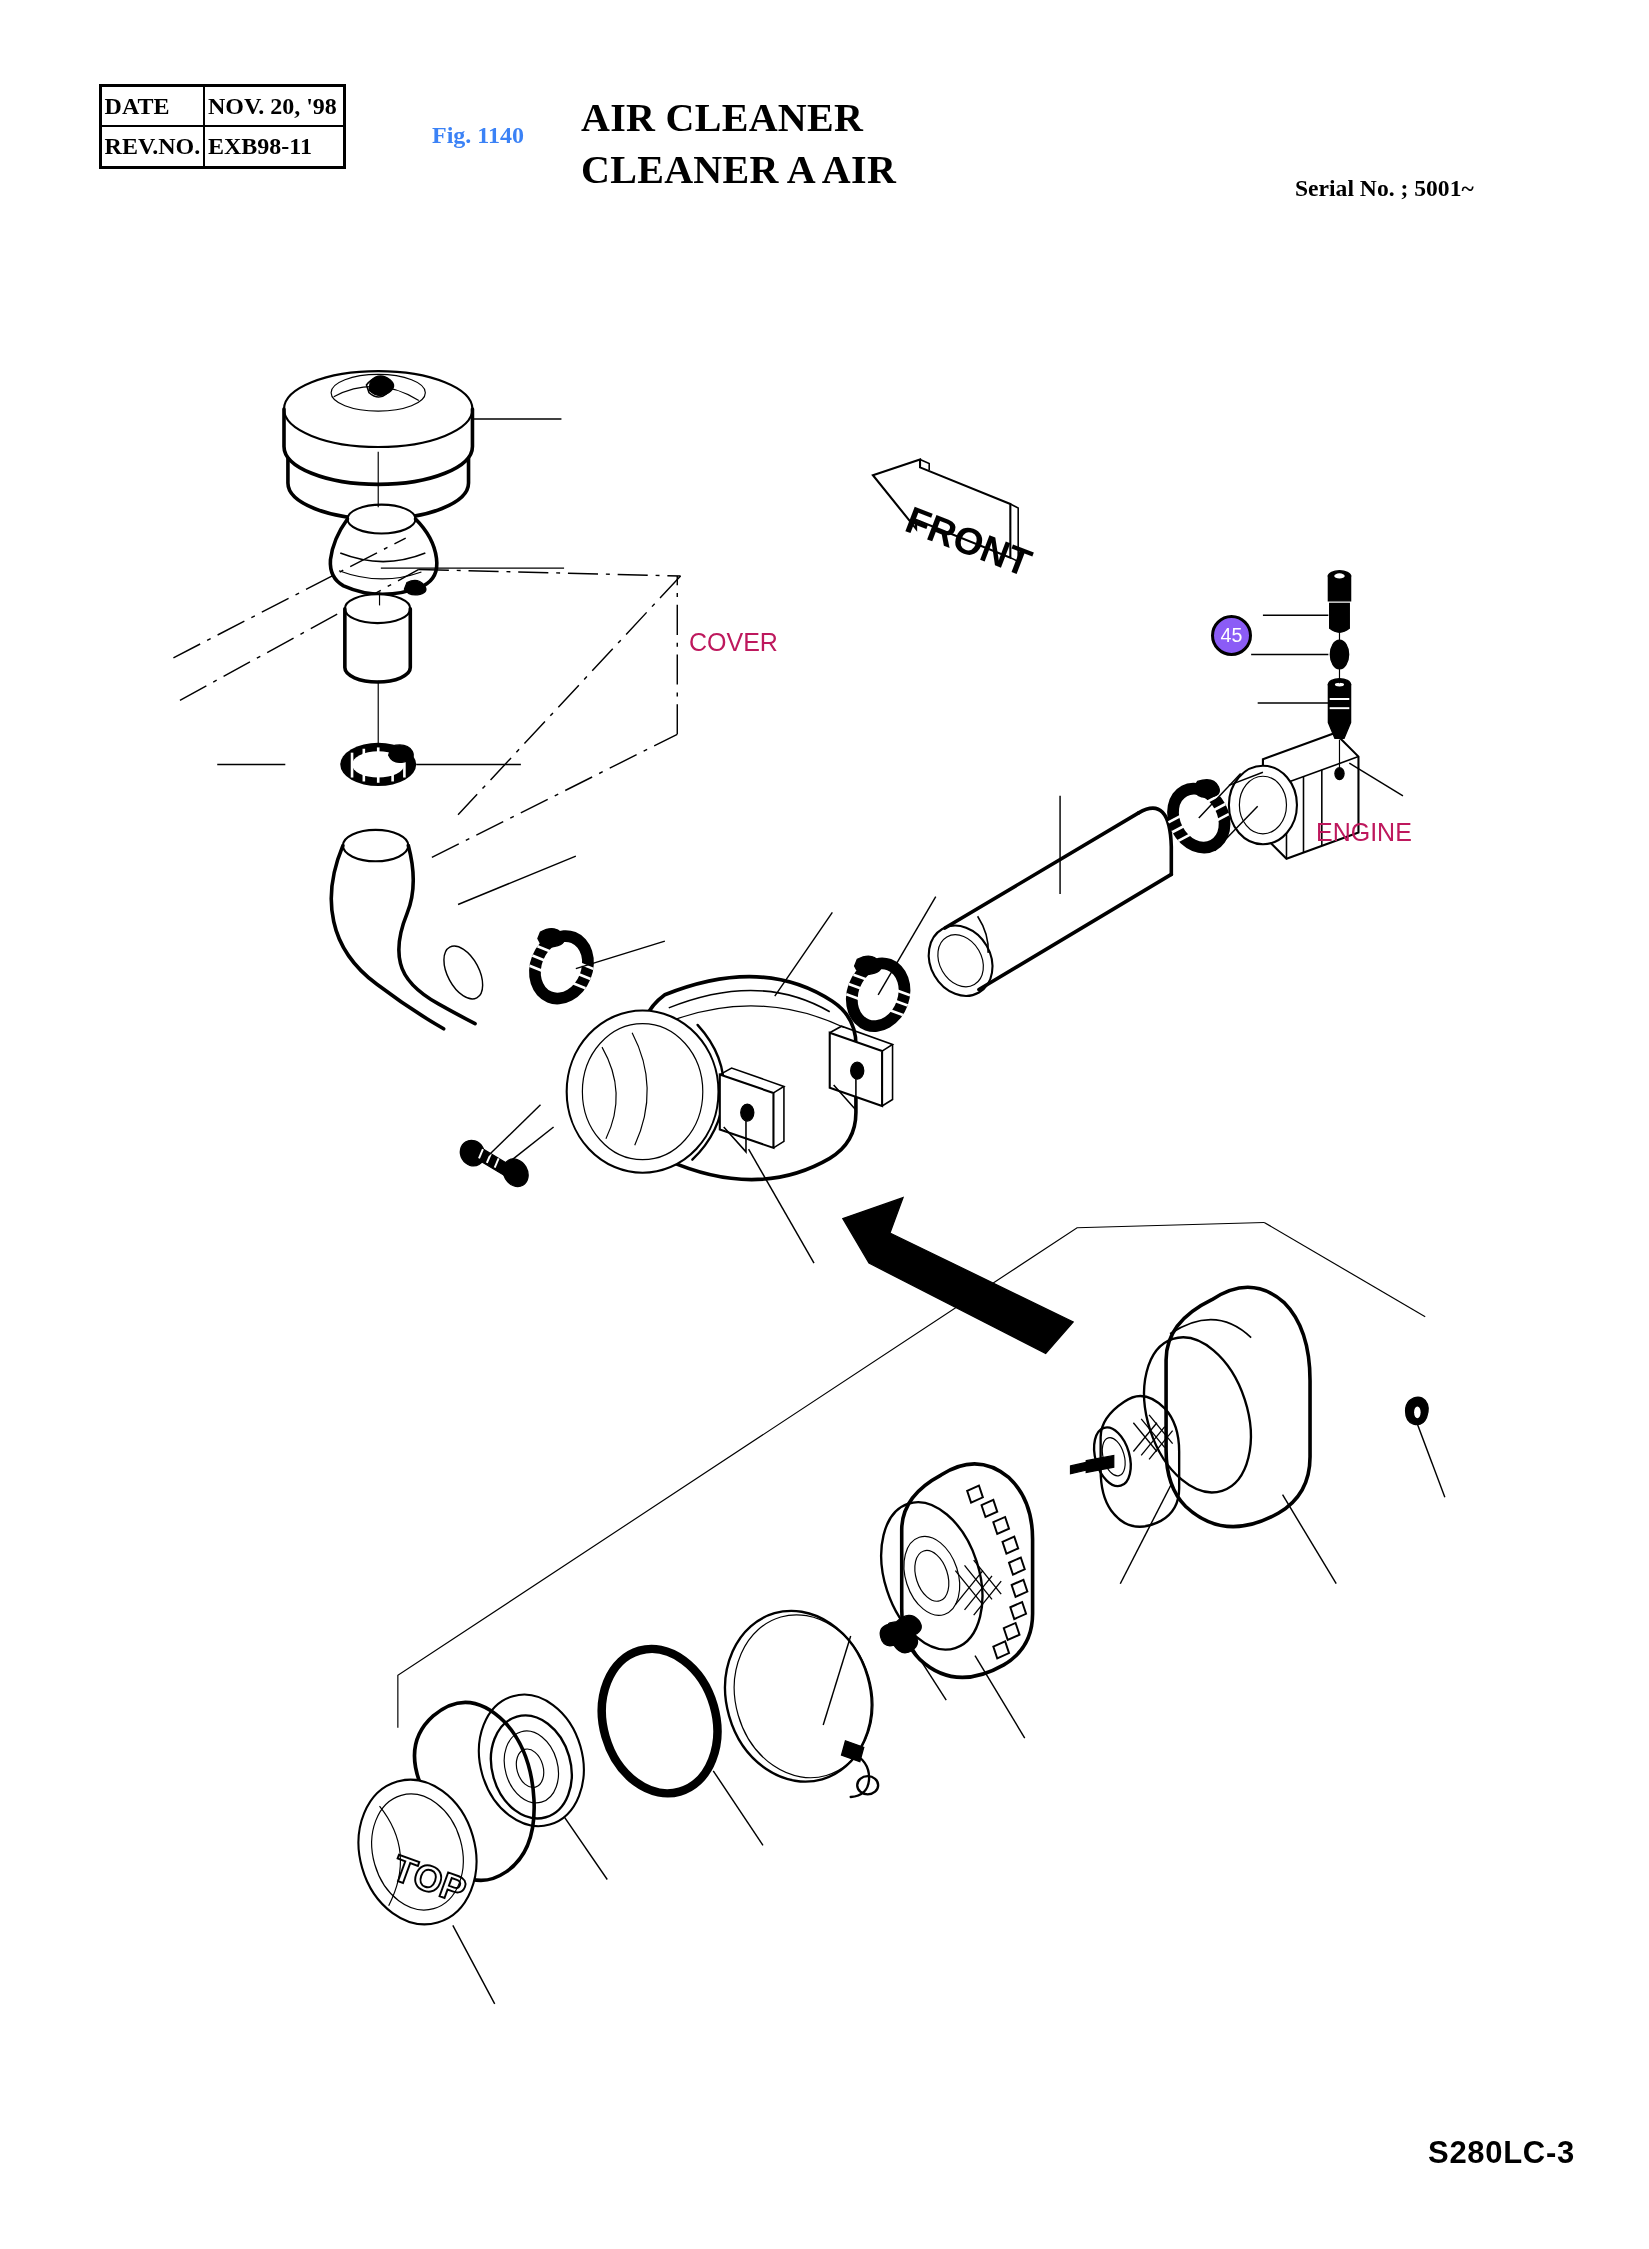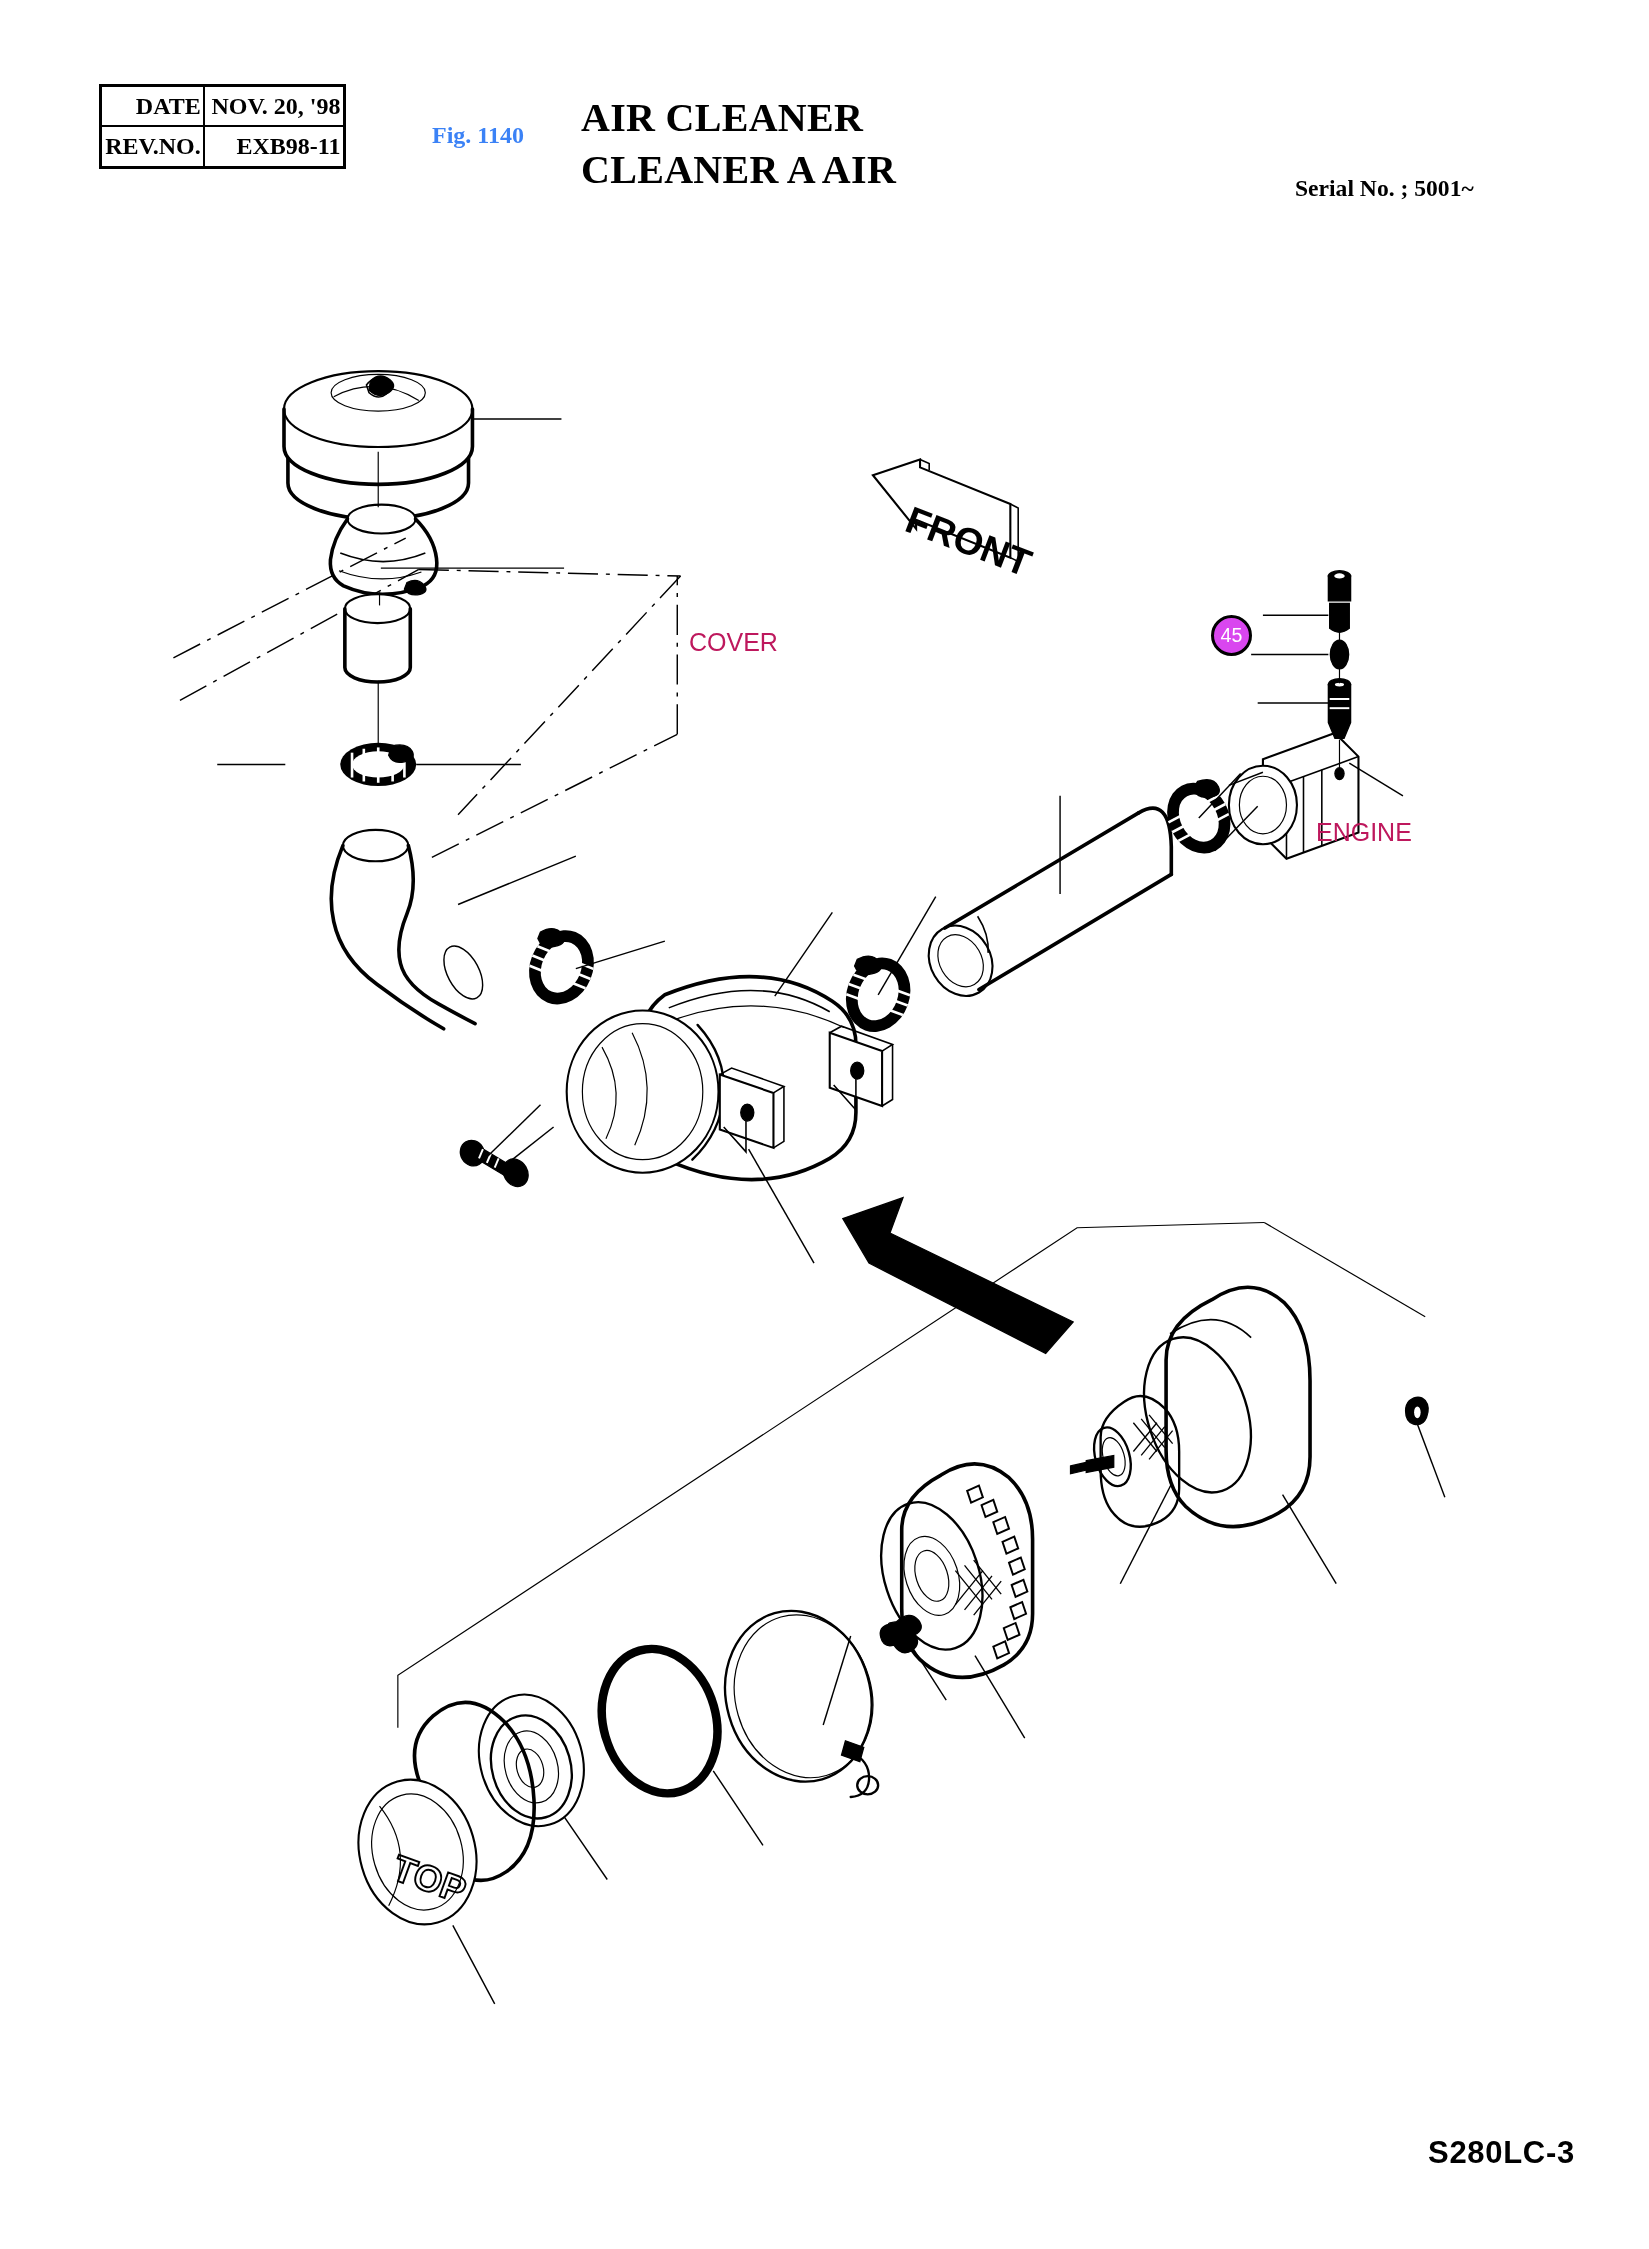--- a/index.html
+++ b/index.html
@@ -23,21 +23,21 @@
     width: 247px;
     border: 3.9px solid #000;
     border-collapse: collapse;
     background: #fff;
   }
   #header-table td {
     border: 2px solid #000;
     font-family: "Liberation Serif", serif;
     font-weight: bold;
     font-size: 24px;
-    text-align: right;
+    text-align: left;
     padding: 6.5px 2.6px 7.9px 2.6px;
     line-height: 1.0;
     white-space: nowrap;
     color: #000;
   }
   #header-table td.lbl { width: 98px; }
   #header-table td.val { width: 145px; margin-left: 44px; }
 
   #fig-number {
     position: absolute;
@@ -469,16 +469,16 @@
 <div id="title-block">
   <div>AIR CLEANER</div>
   <div>CLEANER A AIR</div>
 </div>
 
 <div id="serial-no">Serial No. ; 5001~</div>
 
 <div class="dwg-label" id="label-cover">COVER</div>
 <div class="dwg-label" id="label-engine">ENGINE</div>
 
-<div id="callout-45" style="background: #d946ef; color: rgb(255, 255, 255);">45</div>
+<div id="callout-45" style="background: #8b5cf6; color: rgb(255, 255, 255);">45</div>
 
 <div id="footer-code">S280LC-3</div>
 
 
 </body></html>

